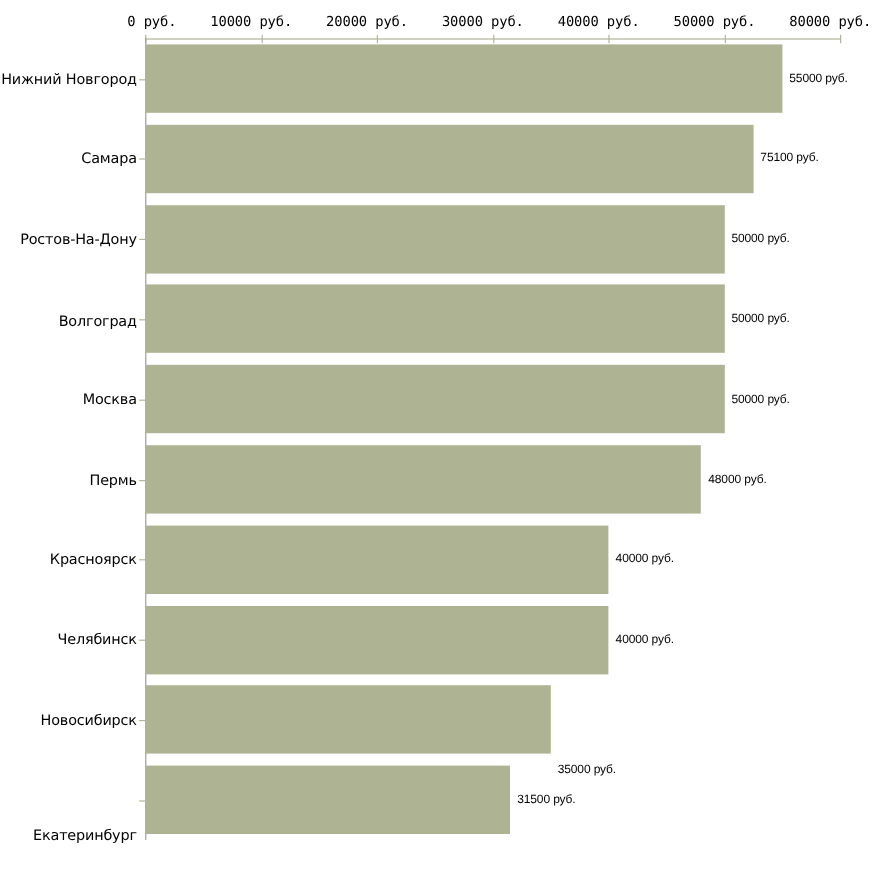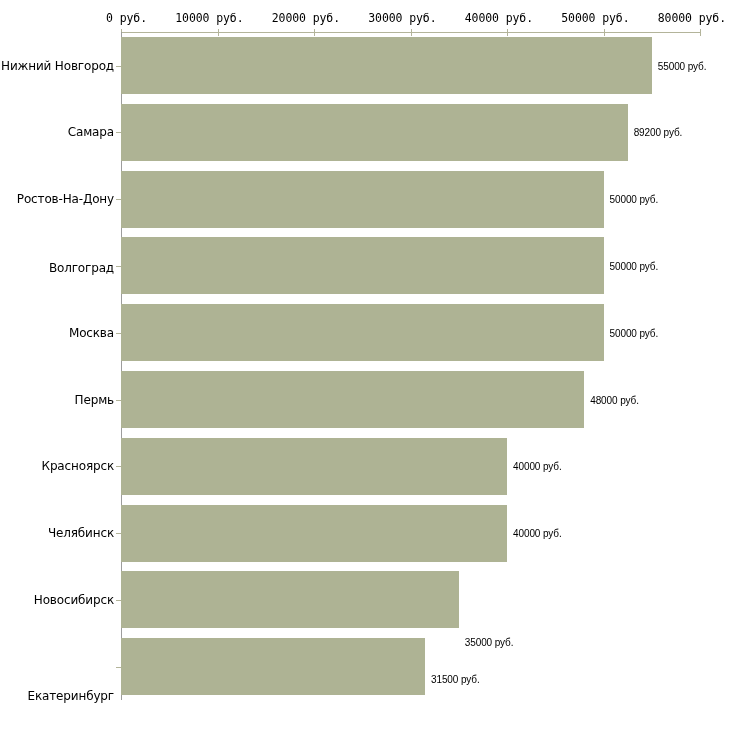--- a/index.html
+++ b/index.html
@@ -163,32 +163,32 @@
       <div class="cat-tick" style="top: 666.7px;"></div>
       <div class="cat-label-wrap" style="top: 696px;">
         <div class="cat-label">Екатеринбург</div>
       </div>
     </div>
 
   <div id="bars-layer">
       <div class="bar" style="top: 37px; width: 530.75px; height: 57px; background: rgb(174, 179, 148);"></div>
       <div class="bar-value-label" style="left: 657.75px; top: 65.5px;">55000 руб.</div>
       <div class="bar" style="top: 103.8px; width: 506.625px; height: 57px; background: rgb(174, 179, 148);"></div>
-      <div class="bar-value-label" style="left: 633.625px; top: 132.3px;">89200 руб.</div>
+      <div class="bar-value-label" style="left: 633.625px; top: 132.3px;">75100 руб.</div>
       <div class="bar" style="top: 170.6px; width: 482.5px; height: 57px; background: rgb(174, 179, 148);"></div>
       <div class="bar-value-label" style="left: 609.5px; top: 199.1px;">50000 руб.</div>
       <div class="bar" style="top: 237.4px; width: 482.5px; height: 57px; background: rgb(174, 179, 148);"></div>
       <div class="bar-value-label" style="left: 609.5px; top: 265.9px;">50000 руб.</div>
       <div class="bar" style="top: 304.2px; width: 482.5px; height: 57px; background: rgb(174, 179, 148);"></div>
       <div class="bar-value-label" style="left: 609.5px; top: 332.7px;">50000 руб.</div>
       <div class="bar" style="top: 371px; width: 463.2px; height: 57px; background: rgb(174, 179, 148);"></div>
       <div class="bar-value-label" style="left: 590.2px; top: 399.5px;">48000 руб.</div>
       <div class="bar" style="top: 437.8px; width: 386px; height: 57px; background: rgb(174, 179, 148);"></div>
       <div class="bar-value-label" style="left: 513px; top: 466.3px;">40000 руб.</div>
       <div class="bar" style="top: 504.6px; width: 386px; height: 57px; background: rgb(174, 179, 148);"></div>
       <div class="bar-value-label" style="left: 513px; top: 533.1px;">40000 руб.</div>
       <div class="bar" style="top: 571.4px; width: 337.75px; height: 57px; background: rgb(174, 179, 148);"></div>
       <div class="bar-value-label" style="left: 464.75px; top: 599.9px; margin-top: 42px;">35000 руб.</div>
       <div class="bar" style="top: 638.2px; width: 303.975px; height: 57px; background: rgb(174, 179, 148);"></div>
-      <div class="bar-value-label" style="left: 430.975px; top: 666.7px; margin-top: 12px;">31500 руб.</div>
+      <div class="bar-value-label" style="left: 430.975px; top: 666.7px;">31500 руб.</div>
     </div>
 
 </div>
 
 </body></html>

